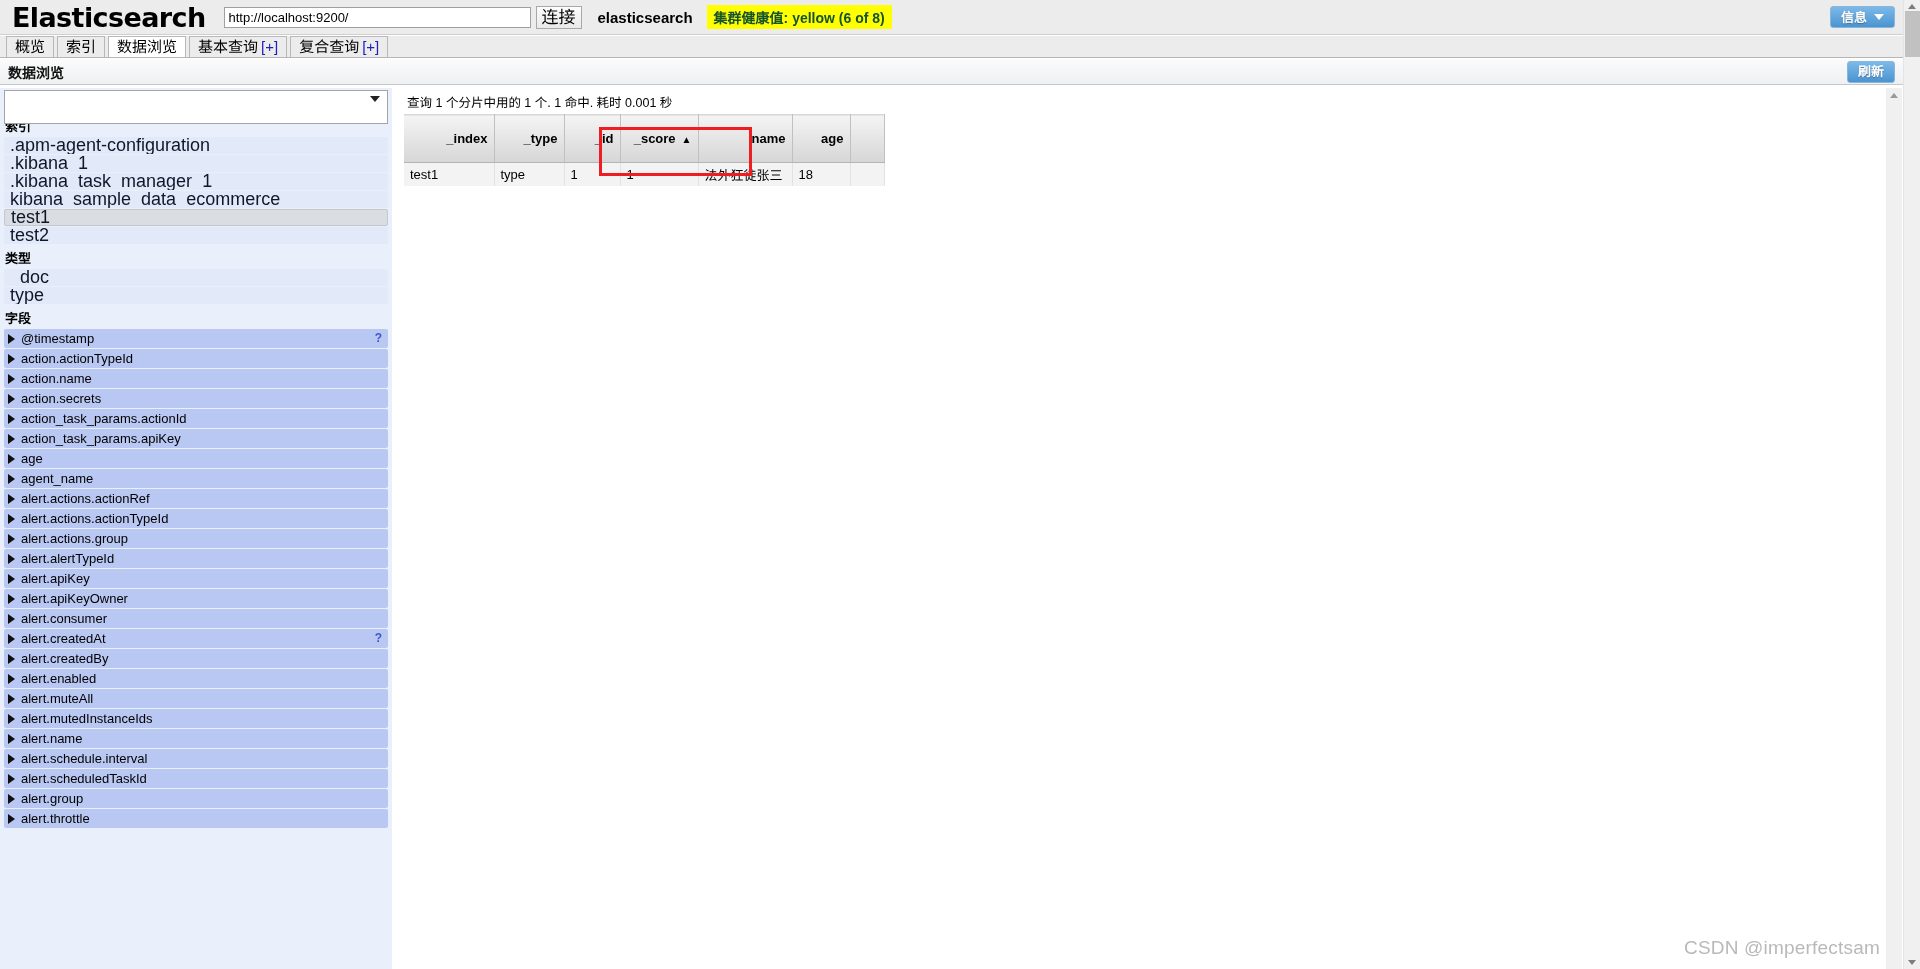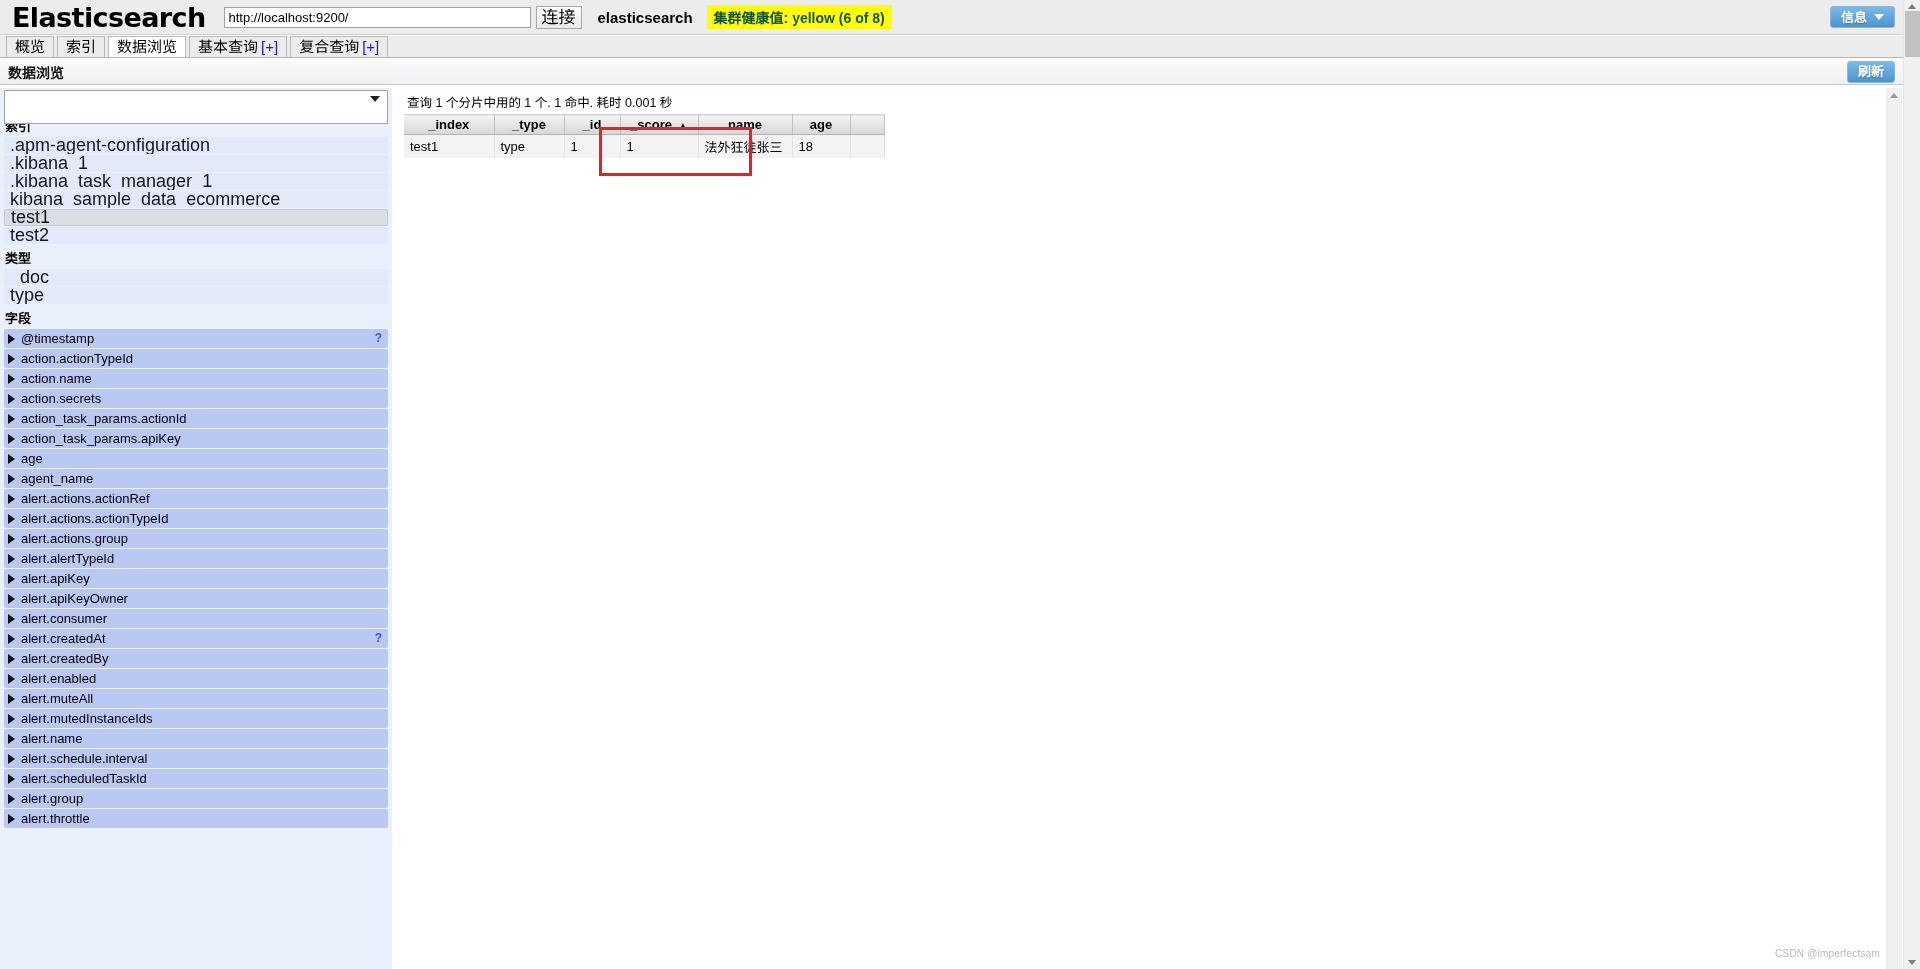--- a/index.html
+++ b/index.html
@@ -285,22 +285,22 @@
     font-size: 13px;
     table-layout: fixed;
   }
   table.results th {
     background: linear-gradient(#f4f4f4, #d6d6d6);
     border-right: 1px solid #c0c0c0;
     border-bottom: 1px solid #b4b4b4;
     border-top: 1px solid #d8d8d8;
     font-size: 13px;
     font-weight: bold;
-    text-align: center;
-    padding: 2px 6px;
+    text-align: right;
+    padding: 16px 6px;
     height: 19px;
     color: #000;
     white-space: nowrap;
     cursor: pointer;
   }
   table.results td {
     background: #f3f3f3;
     border-right: 1px solid #e2e2e2;
     padding: 2px 6px;
     height: 20px;
@@ -352,21 +352,21 @@
     height: 881px;
     background: #f0f0f0;
     z-index: 35;
   }
   .vscroll-inner .arrow-up { top: 5px; left: 4px; border-bottom: 5px solid #9a9a9a; }
 
   .watermark {
     position: absolute;
     right: 40px;
     bottom: 10px;
-    font-size: 10px;
+    font-size: 19px;
     color: #b9b9b9;
     white-space: nowrap;
     z-index: 25;
     letter-spacing: .2px;
   }
 </style>
 </head>
 <body>
 
 <div id="app">

